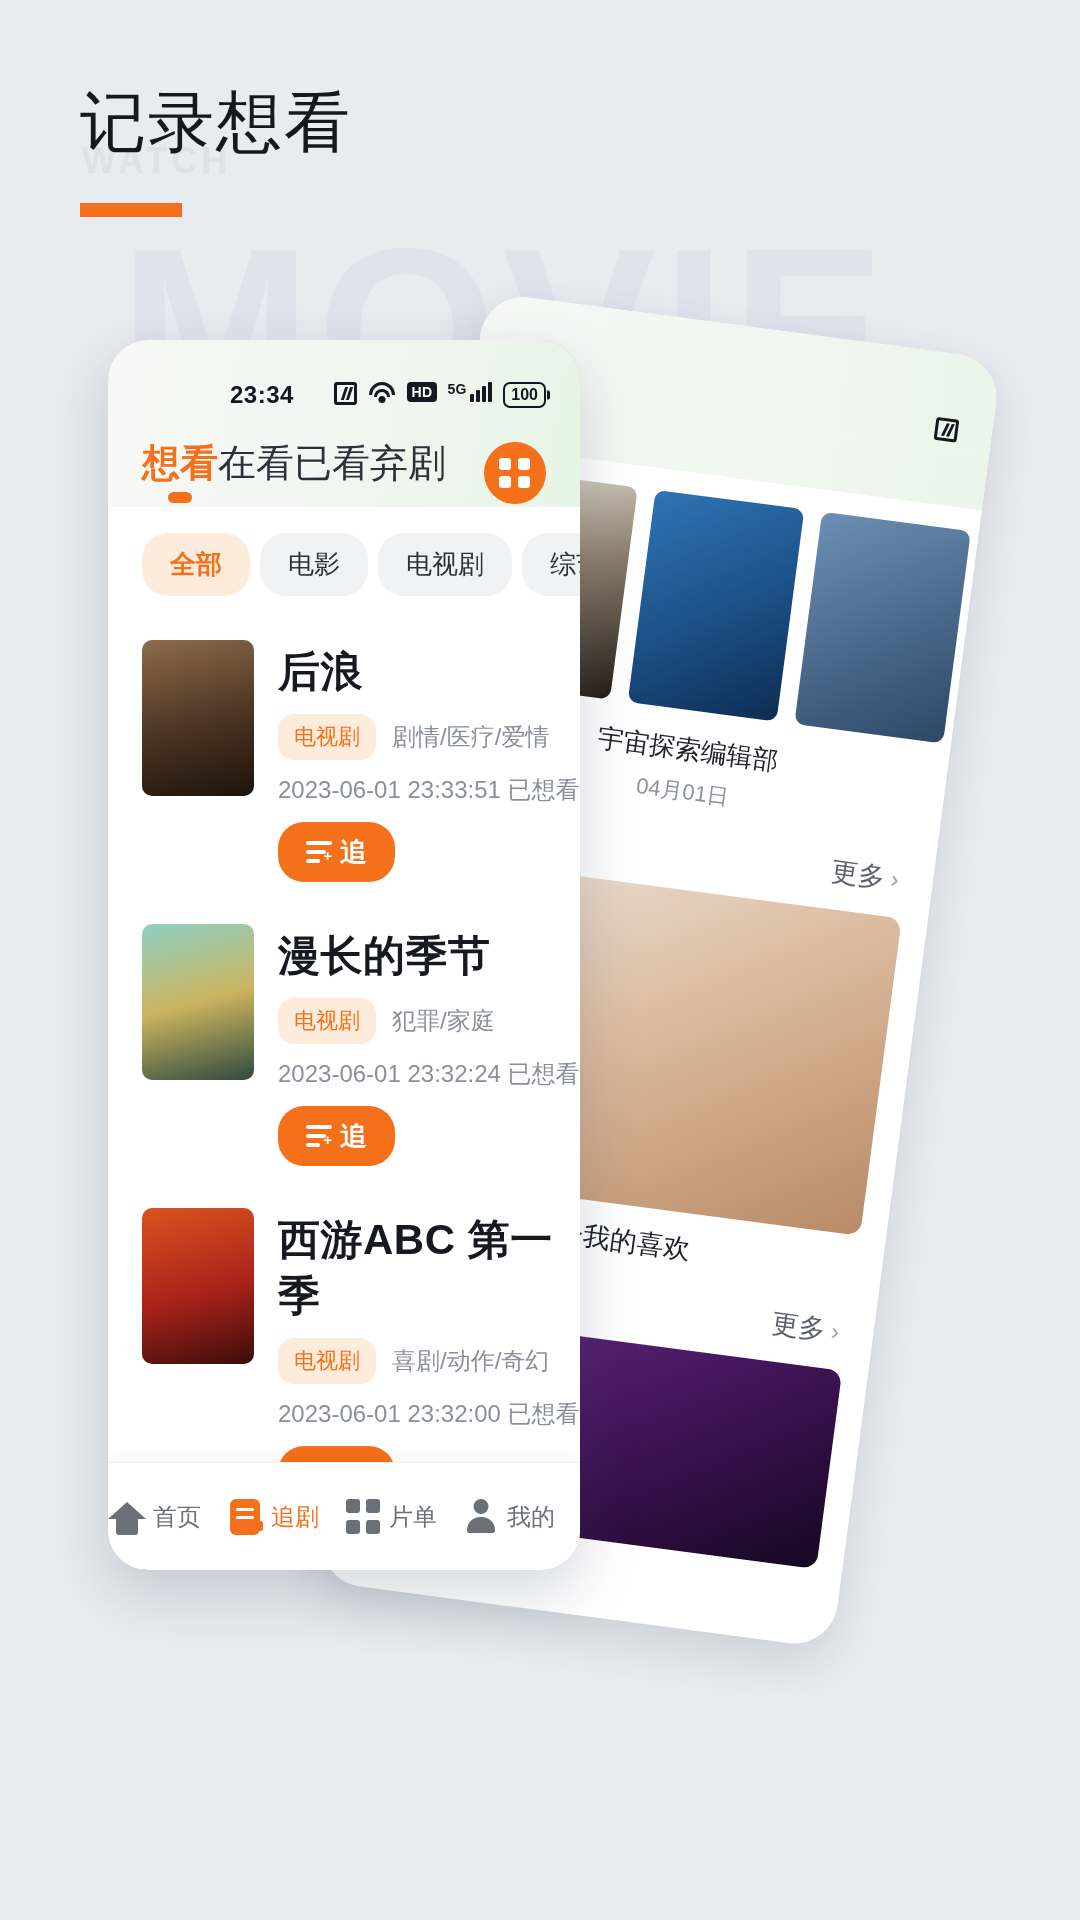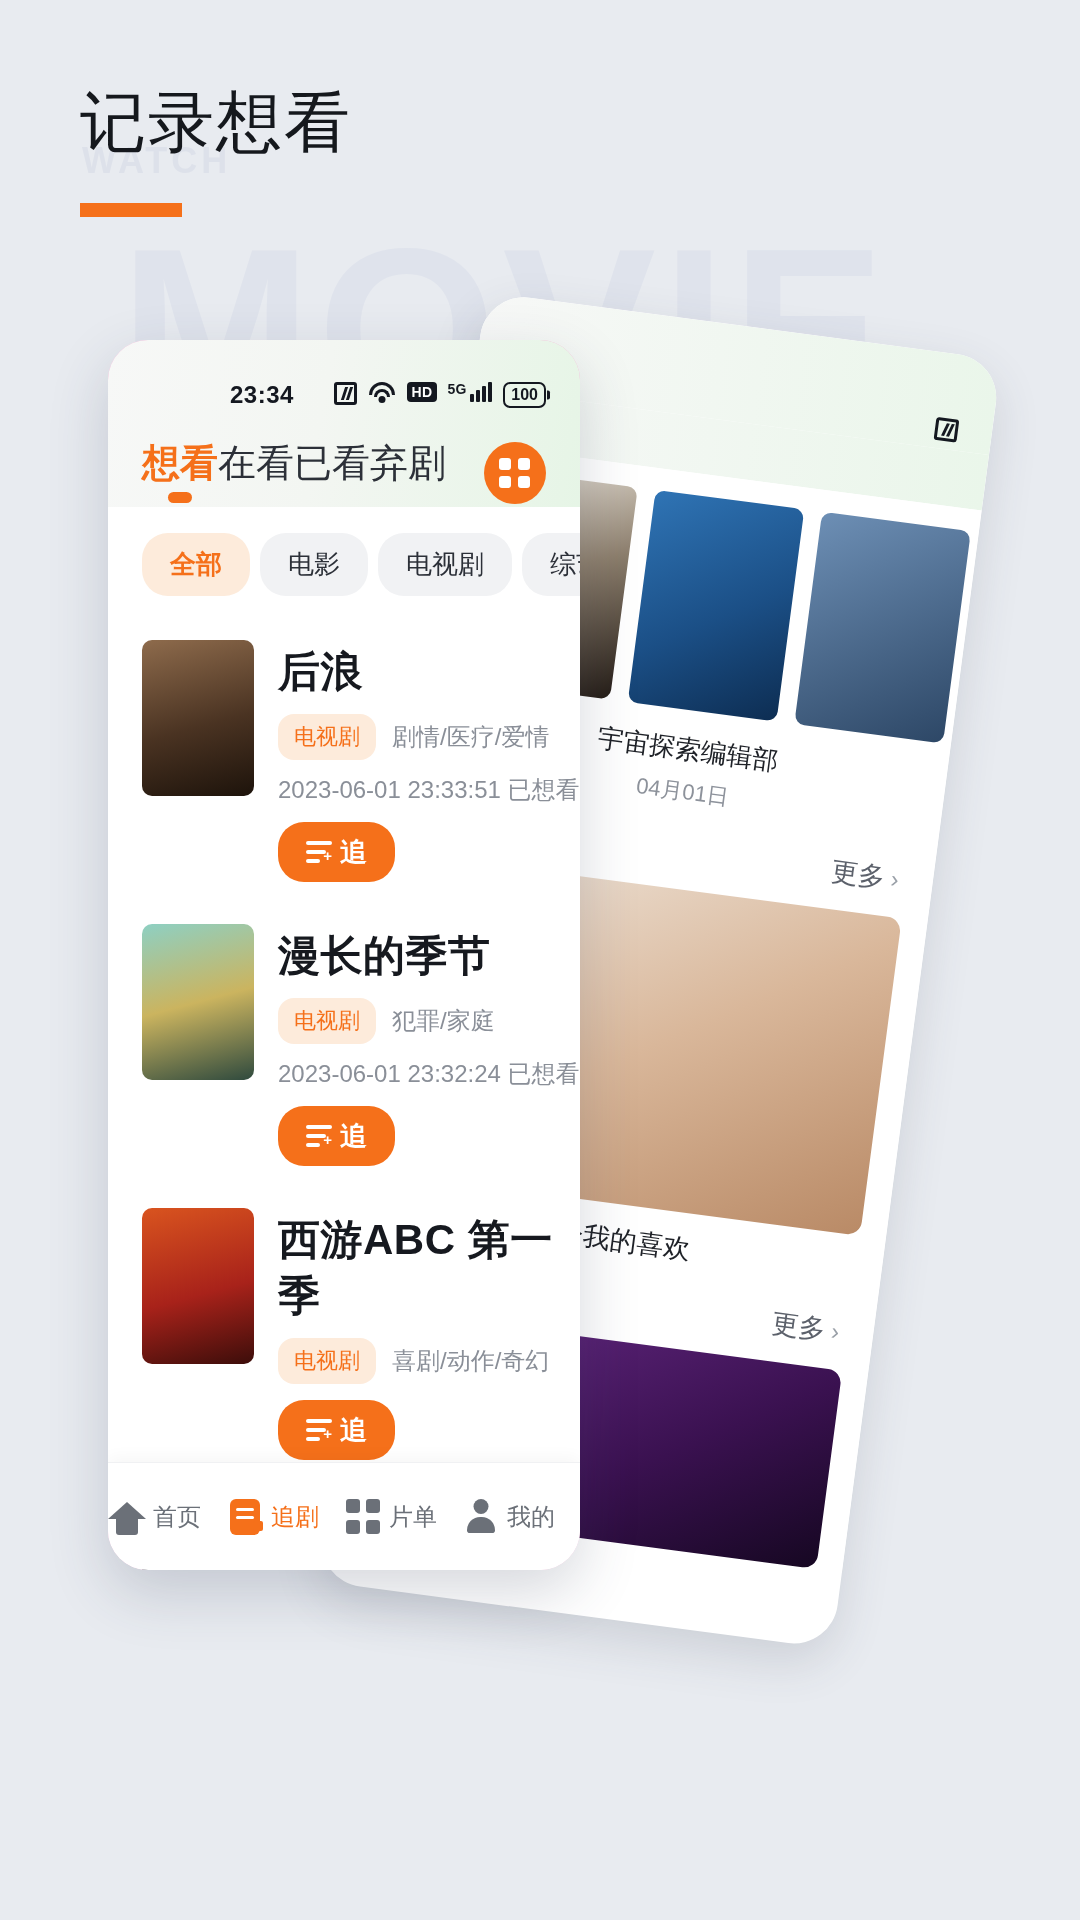--- a/index.html
+++ b/index.html
@@ -354,20 +354,21 @@
     </div>
 
     <div class="item">
       <div class="poster" style="background:linear-gradient(165deg,#d9541f,#a8221a 55%,#3c0d0a);"></div>
       <div class="meta">
         <div class="title">西游ABC 第一季</div>
         <div class="tagline">
           <span class="tag">电视剧</span>
           <span class="genres">喜剧/动作/奇幻</span>
         </div>
+        <div class="time">2023-06-01 23:32:00 已想看</div>
         <div class="chase">
           <span class="ic-listplus">
               <i></i>
               <i></i>
               <i></i>
               <u>+</u>
             </span>
           <span>追</span>
         </div>
       </div>

